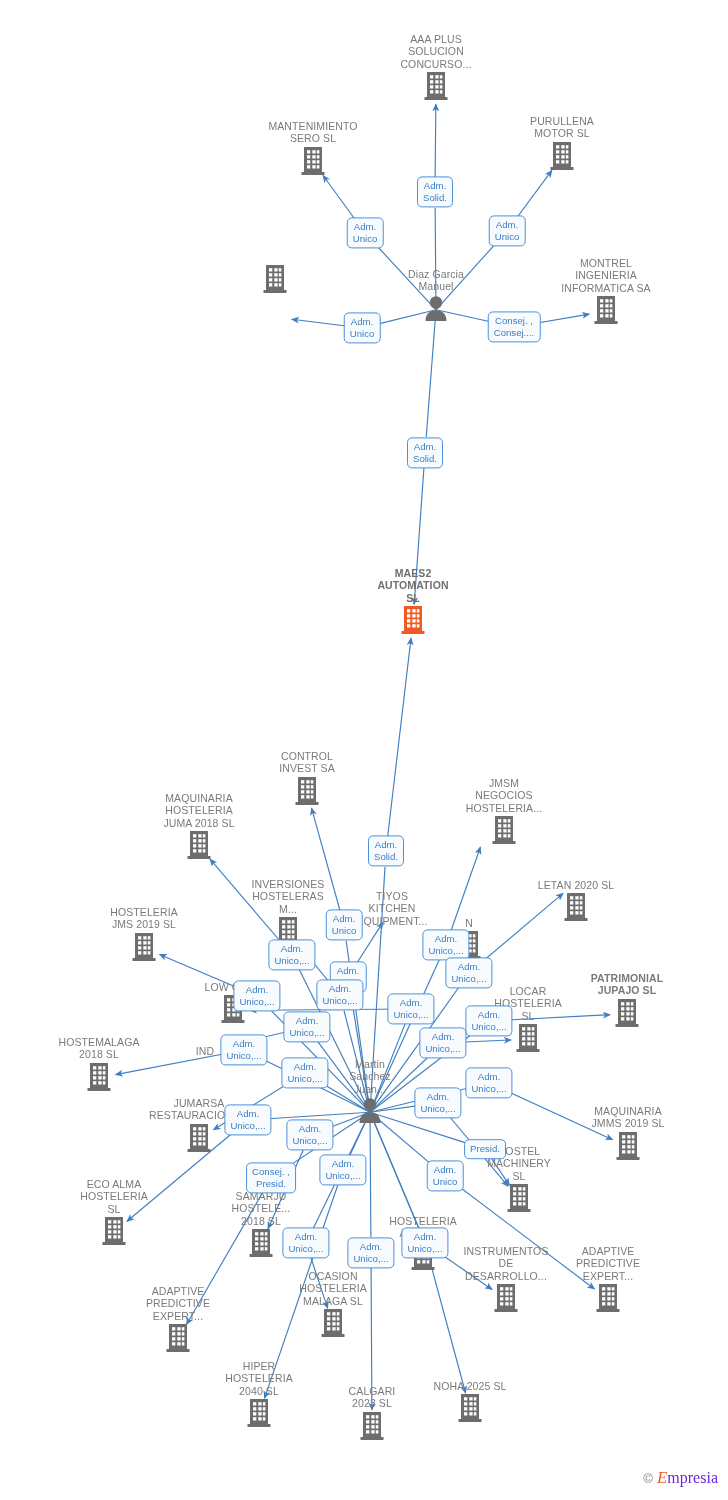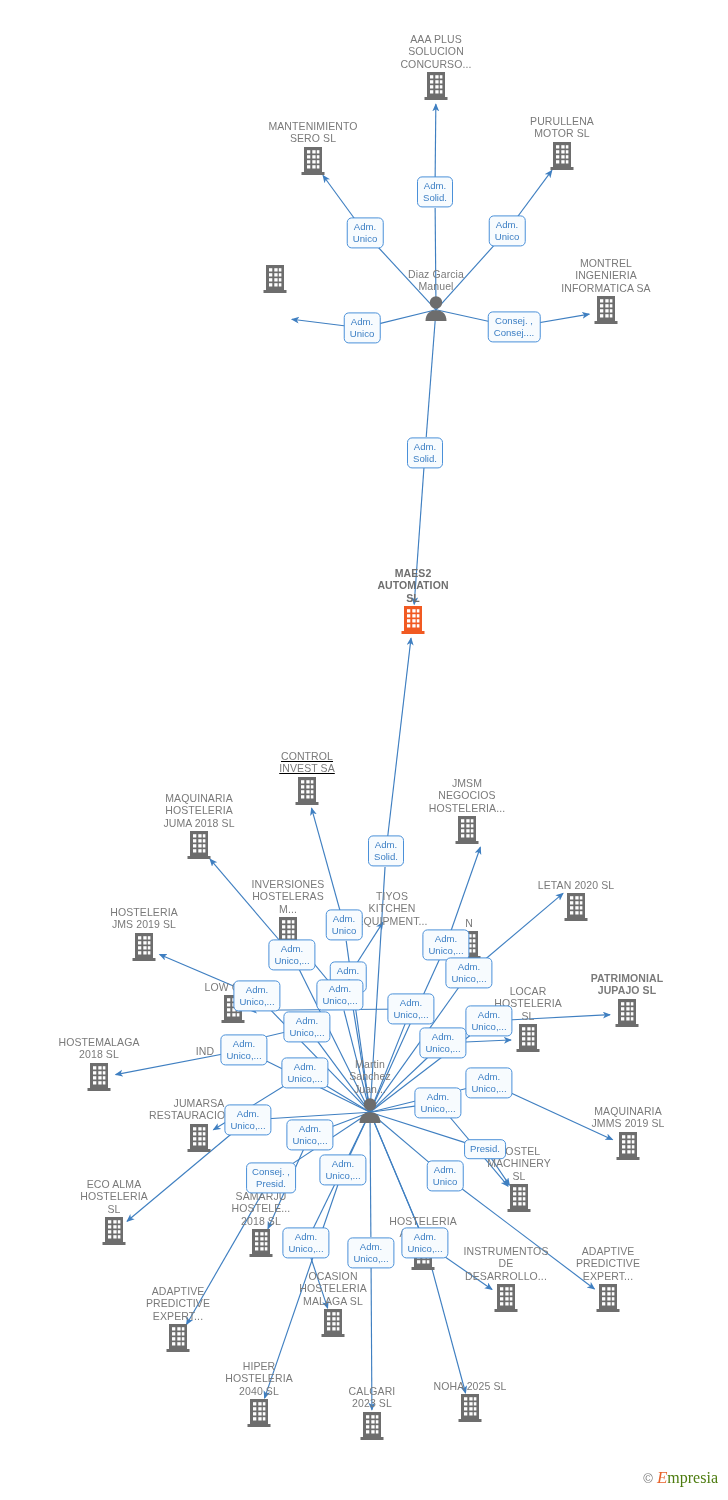--- a/index.html
+++ b/index.html
@@ -59,21 +59,21 @@
   
   #watermark{
     position:absolute;
     right:10px;bottom:12px;
     display:flex;align-items:center;gap:4px;
     font-size:15px;
     color:#6a6a6a;
   }
   #watermark .wm-c{color:#7d7d7d;font-size:13px;}
   #watermark .wm-e{color:#e8622a;font-family:"Liberation Serif","DejaVu Serif",serif;font-style:italic;font-size:17px;}
-  #watermark .wm-t{color:#4d7c0f;font-family:"Liberation Serif","DejaVu Serif",serif;font-size:16px;}
+  #watermark .wm-t{color:#6d28d9;font-family:"Liberation Serif","DejaVu Serif",serif;font-size:16px;}
 </style>
 </head>
 <body>
 
 <div id="stage">
 
   <svg id="edges" viewBox="0 0 728 1500" xmlns="http://www.w3.org/2000/svg">
     <defs>
       <marker id="ah" markerWidth="8" markerHeight="8" refX="6.2" refY="3" orient="auto" markerUnits="strokeWidth">
         <path d="M0,0 L7,3 L0,6 L1.8,3 z" fill="#3f7fc1"></path>
@@ -302,21 +302,21 @@
               <rect x="8" y="19.2" width="3.3" height="3.3"></rect>
               <rect x="13.3" y="19.2" width="3.3" height="3.3"></rect>
               <rect x="17.8" y="4.2" width="2.6" height="3.3"></rect>
               <rect x="17.8" y="9.2" width="2.6" height="3.3"></rect>
               <rect x="17.8" y="14.2" width="2.6" height="3.3"></rect>
               <rect x="17.8" y="19.2" width="2.6" height="3.3"></rect>
             </g>
           </svg>
         </div>
       </div>
-      <div class="node label-below" style="left: 307px; top: 750px; text-decoration: underline;">
+      <div class="node label-below" style="left: 307px; top: 750px;">
         <div class="nlabel">CONTROL
 INVEST SA</div>
         <div>
           <svg class="nicon" viewBox="0 0 28 30">
             <rect x="5" y="1" width="18" height="25" fill="#6d6d6d"></rect>
             <rect x="2.5" y="26" width="23" height="3" fill="#6d6d6d"></rect>
             <g fill="#ffffff">
               <rect x="8" y="4.2" width="3.3" height="3.3"></rect>
               <rect x="13.3" y="4.2" width="3.3" height="3.3"></rect>
               <rect x="18.6" y="4.2" width="0" height="0"></rect>
@@ -327,21 +327,21 @@
               <rect x="8" y="19.2" width="3.3" height="3.3"></rect>
               <rect x="13.3" y="19.2" width="3.3" height="3.3"></rect>
               <rect x="17.8" y="4.2" width="2.6" height="3.3"></rect>
               <rect x="17.8" y="9.2" width="2.6" height="3.3"></rect>
               <rect x="17.8" y="14.2" width="2.6" height="3.3"></rect>
               <rect x="17.8" y="19.2" width="2.6" height="3.3"></rect>
             </g>
           </svg>
         </div>
       </div>
-      <div class="node label-below" style="left: 467px; top: 777px;">
+      <div class="node label-below" style="left: 504px; top: 777px;">
         <div class="nlabel">JMSM
 NEGOCIOS
 HOSTELERIA...</div>
         <div>
           <svg class="nicon" viewBox="0 0 28 30">
             <rect x="5" y="1" width="18" height="25" fill="#6d6d6d"></rect>
             <rect x="2.5" y="26" width="23" height="3" fill="#6d6d6d"></rect>
             <g fill="#ffffff">
               <rect x="8" y="4.2" width="3.3" height="3.3"></rect>
               <rect x="13.3" y="4.2" width="3.3" height="3.3"></rect>

